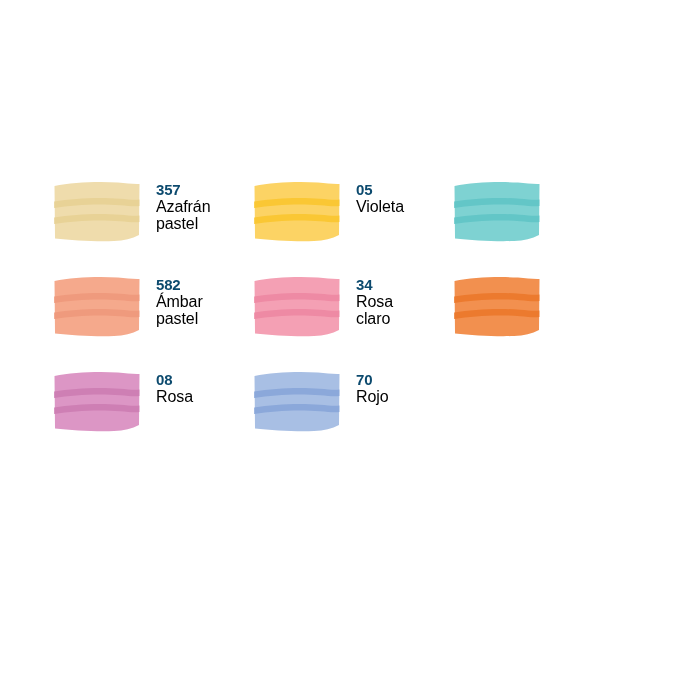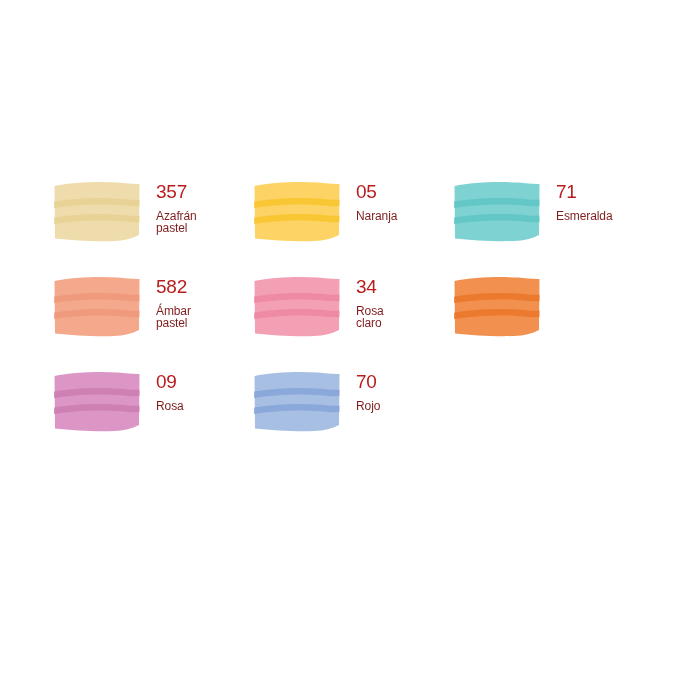--- a/index.html
+++ b/index.html
@@ -46,34 +46,33 @@
   }
 
   .swatch-label {
     padding-left: 14px;
     padding-top: 2px;
     line-height: 1.08;
     white-space: pre-line;
   }
 
   .swatch-code {
-    font-size: 19px;
-    font-weight: normal;
-    color: #b91c1c;
+    font-size: 15px;
+    font-weight: bold;
+    color: #0c4a6e;
     letter-spacing: -0.2px;
     display: block;
   }
 
   .swatch-name {
-    font-size: 12px;
+    font-size: 16px;
     font-weight: normal;
-    color: #7f1d1d;
+    color: #000000;
     letter-spacing: -0.1px;
     display: block;
-    margin-top: 7px;
   }
 </style>
 </head>
 <body>
 
 <div id="palette-sheet">
   <div class="swatch-grid" id="swatch-grid">
       <div class="swatch-cell">
         <svg class="swatch-paint" viewBox="0 0 90 62" preserveAspectRatio="none">
           <path d="M2.5,6.0 C20,2.4 46,1.2 66,2.6 C74,3.2 81,4.3 87.5,4.0 L87.0,55.0 C80,58.6 72,60.6 62,61.0 C44,61.7 20,60.4 3.0,58.4 Z" fill="#EFDCAC"></path>
@@ -82,29 +81,28 @@
         </svg>
         <div class="swatch-label"><span class="swatch-code">357</span><span class="swatch-name">Azafrán
 pastel</span></div>
       </div>
       <div class="swatch-cell">
         <svg class="swatch-paint" viewBox="0 0 90 62" preserveAspectRatio="none">
           <path d="M2.5,6.0 C20,2.4 46,1.2 66,2.6 C74,3.2 81,4.3 87.5,4.0 L87.0,55.0 C80,58.6 72,60.6 62,61.0 C44,61.7 20,60.4 3.0,58.4 Z" fill="#FCD364"></path>
           <path d="M2.2,21.60 C22,18.10 48,17.10 68,18.80 C76,19.50 82,20.10 87.4,19.60 L87.4,26.00 C82,26.50 76,25.90 68,25.20 C48,23.50 22,24.50 2.2,28.00 Z" fill="#FAC734"></path>
           <path d="M2.2,37.60 C22,34.10 48,33.10 68,34.80 C76,35.50 82,36.10 87.4,35.60 L87.4,42.00 C82,42.50 76,41.90 68,41.20 C48,39.50 22,40.50 2.2,44.00 Z" fill="#FAC734"></path>
         </svg>
-        <div class="swatch-label"><span class="swatch-code">05</span><span class="swatch-name">Naranja</span></div>
+        <div class="swatch-label"><span class="swatch-code">05</span><span class="swatch-name">Violeta</span></div>
       </div>
       <div class="swatch-cell">
         <svg class="swatch-paint" viewBox="0 0 90 62" preserveAspectRatio="none">
           <path d="M2.5,6.0 C20,2.4 46,1.2 66,2.6 C74,3.2 81,4.3 87.5,4.0 L87.0,55.0 C80,58.6 72,60.6 62,61.0 C44,61.7 20,60.4 3.0,58.4 Z" fill="#7ED2D2"></path>
           <path d="M2.2,21.60 C22,18.10 48,17.10 68,18.80 C76,19.50 82,20.10 87.4,19.60 L87.4,26.00 C82,26.50 76,25.90 68,25.20 C48,23.50 22,24.50 2.2,28.00 Z" fill="#63C6C7"></path>
           <path d="M2.2,37.60 C22,34.10 48,33.10 68,34.80 C76,35.50 82,36.10 87.4,35.60 L87.4,42.00 C82,42.50 76,41.90 68,41.20 C48,39.50 22,40.50 2.2,44.00 Z" fill="#63C6C7"></path>
         </svg>
-        <div class="swatch-label"><span class="swatch-code">71</span><span class="swatch-name">Esmeralda</span></div>
       </div>
       <div class="swatch-cell">
         <svg class="swatch-paint" viewBox="0 0 90 62" preserveAspectRatio="none">
           <path d="M2.5,6.0 C20,2.4 46,1.2 66,2.6 C74,3.2 81,4.3 87.5,4.0 L87.0,55.0 C80,58.6 72,60.6 62,61.0 C44,61.7 20,60.4 3.0,58.4 Z" fill="#F5A98C"></path>
           <path d="M2.2,21.60 C22,18.10 48,17.10 68,18.80 C76,19.50 82,20.10 87.4,19.60 L87.4,26.00 C82,26.50 76,25.90 68,25.20 C48,23.50 22,24.50 2.2,28.00 Z" fill="#EF9A7D"></path>
           <path d="M2.2,37.60 C22,34.10 48,33.10 68,34.80 C76,35.50 82,36.10 87.4,35.60 L87.4,42.00 C82,42.50 76,41.90 68,41.20 C48,39.50 22,40.50 2.2,44.00 Z" fill="#EF9A7D"></path>
         </svg>
         <div class="swatch-label"><span class="swatch-code">582</span><span class="swatch-name">Ámbar
 pastel</span></div>
       </div>
@@ -123,21 +121,21 @@
           <path d="M2.2,21.60 C22,18.10 48,17.10 68,18.80 C76,19.50 82,20.10 87.4,19.60 L87.4,26.00 C82,26.50 76,25.90 68,25.20 C48,23.50 22,24.50 2.2,28.00 Z" fill="#EC7A2E"></path>
           <path d="M2.2,37.60 C22,34.10 48,33.10 68,34.80 C76,35.50 82,36.10 87.4,35.60 L87.4,42.00 C82,42.50 76,41.90 68,41.20 C48,39.50 22,40.50 2.2,44.00 Z" fill="#EC7A2E"></path>
         </svg>
       </div>
       <div class="swatch-cell">
         <svg class="swatch-paint" viewBox="0 0 90 62" preserveAspectRatio="none">
           <path d="M2.5,6.0 C20,2.4 46,1.2 66,2.6 C74,3.2 81,4.3 87.5,4.0 L87.0,55.0 C80,58.6 72,60.6 62,61.0 C44,61.7 20,60.4 3.0,58.4 Z" fill="#DC96C5"></path>
           <path d="M2.2,21.60 C22,18.10 48,17.10 68,18.80 C76,19.50 82,20.10 87.4,19.60 L87.4,26.00 C82,26.50 76,25.90 68,25.20 C48,23.50 22,24.50 2.2,28.00 Z" fill="#CE7FB4"></path>
           <path d="M2.2,37.60 C22,34.10 48,33.10 68,34.80 C76,35.50 82,36.10 87.4,35.60 L87.4,42.00 C82,42.50 76,41.90 68,41.20 C48,39.50 22,40.50 2.2,44.00 Z" fill="#CE7FB4"></path>
         </svg>
-        <div class="swatch-label"><span class="swatch-code">09</span><span class="swatch-name">Rosa</span></div>
+        <div class="swatch-label"><span class="swatch-code">08</span><span class="swatch-name">Rosa</span></div>
       </div>
       <div class="swatch-cell">
         <svg class="swatch-paint" viewBox="0 0 90 62" preserveAspectRatio="none">
           <path d="M2.5,6.0 C20,2.4 46,1.2 66,2.6 C74,3.2 81,4.3 87.5,4.0 L87.0,55.0 C80,58.6 72,60.6 62,61.0 C44,61.7 20,60.4 3.0,58.4 Z" fill="#A8BFE4"></path>
           <path d="M2.2,21.60 C22,18.10 48,17.10 68,18.80 C76,19.50 82,20.10 87.4,19.60 L87.4,26.00 C82,26.50 76,25.90 68,25.20 C48,23.50 22,24.50 2.2,28.00 Z" fill="#8BA8DA"></path>
           <path d="M2.2,37.60 C22,34.10 48,33.10 68,34.80 C76,35.50 82,36.10 87.4,35.60 L87.4,42.00 C82,42.50 76,41.90 68,41.20 C48,39.50 22,40.50 2.2,44.00 Z" fill="#8BA8DA"></path>
         </svg>
         <div class="swatch-label"><span class="swatch-code">70</span><span class="swatch-name">Rojo</span></div>
       </div>
     </div>

